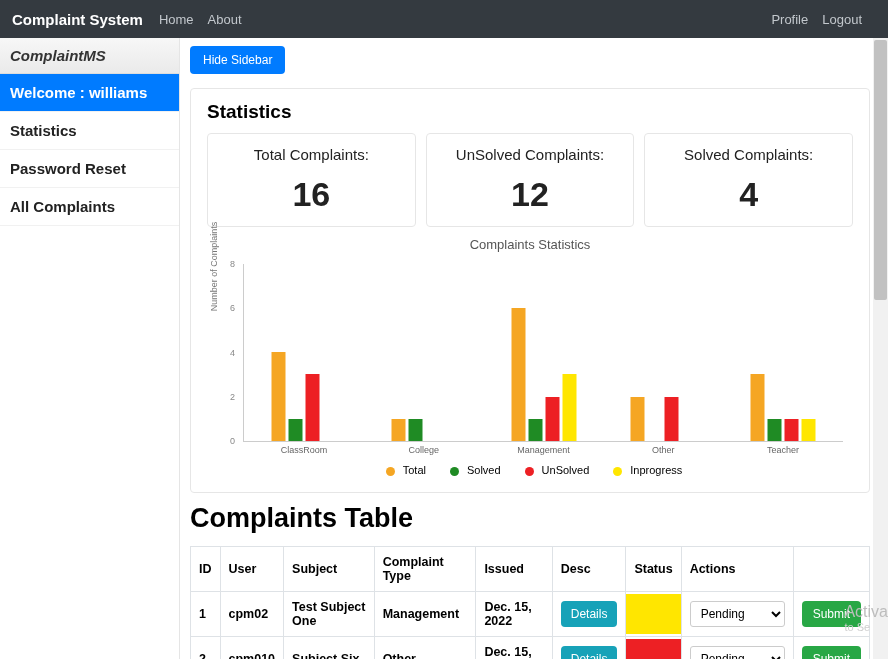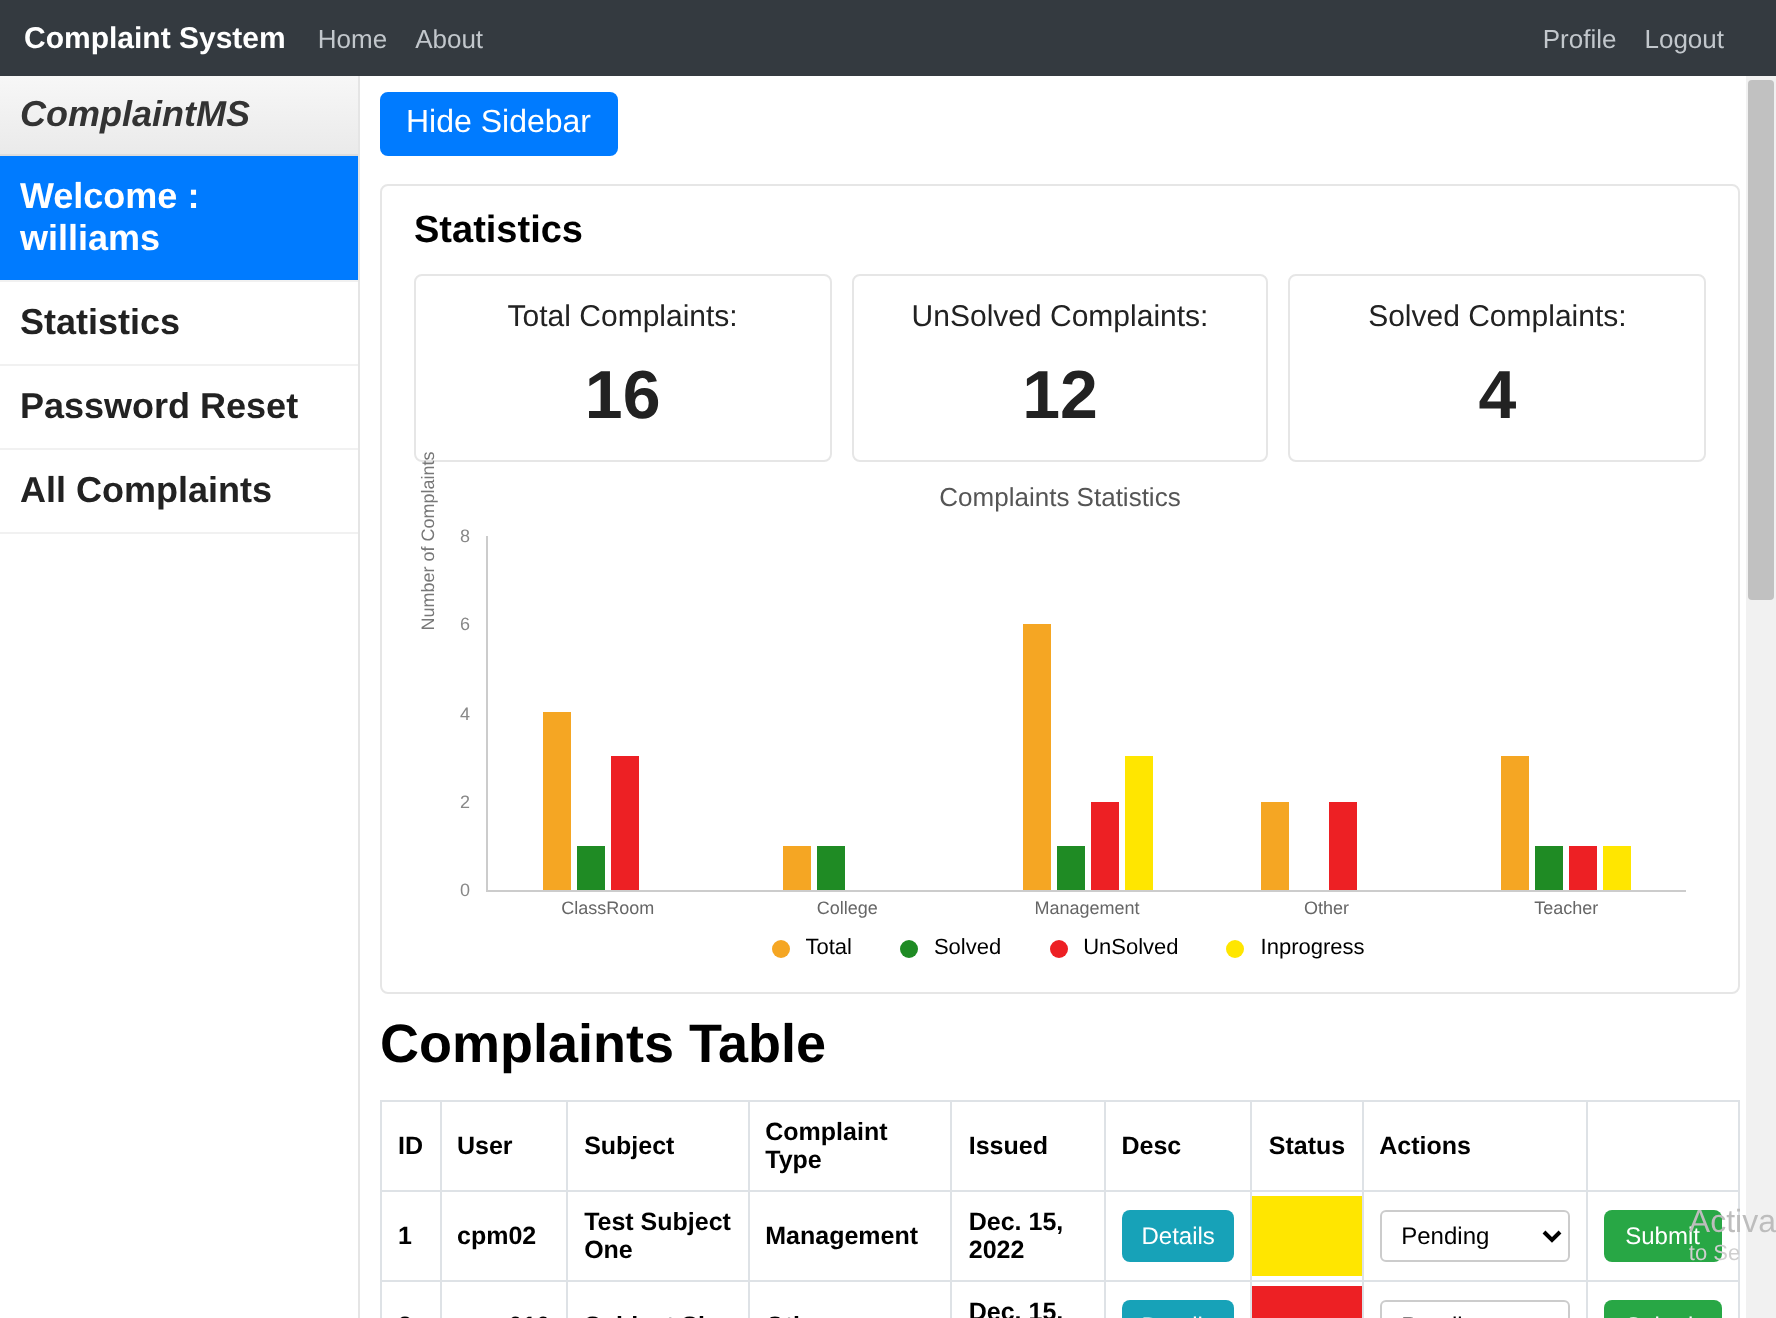--- a/index.html
+++ b/index.html
@@ -5,27 +5,27 @@
   * { box-sizing: border-box; margin: 0; padding: 0; }
   body { font-family: -apple-system, BlinkMacSystemFont, "Segoe UI", Arial, sans-serif; background: #fff; width: 888px; height: 659px; overflow: hidden; position: relative; }
   
   .topnav { background: #343a40; height: 38px; display: flex; align-items: center; padding: 0 12px; color: #fff; }
   .brand { font-weight: 700; font-size: 15px; margin-right: 16px; color:#fff; }
   .navlink { color: #c2c7cc; font-size: 13px; margin-right: 14px; cursor: pointer; }
   .navspacer { flex: 1; }
   
   .layout { display: flex; height: calc(100% - 38px); }
   
-  .sidebar { width: 180px; background: #fff; border-right: 1px solid #e5e5e5; font-size: 18px; font-weight: 600; }
+  .sidebar { width: 180px; background: #fff; border-right: 1px solid #e5e5e5; font-size: 15px; font-weight: 600; }
   .sidebar-head { background: linear-gradient(#f7f7f7,#eaeaea); padding: 9px 10px; font-style: italic; color:#333; border-bottom:1px solid #ddd; }
   .side-item { padding: 10px 10px; border-bottom: 1px solid #f1f1f1; cursor: pointer; color:#222; }
   .side-item.active { background: #007bff; color: #fff; }
   
   .content { flex: 1; padding: 8px 18px 0 10px; overflow-y: auto; }
-  .hide-btn { background: #007bff; color:#fff; border:none; border-radius:4px; padding:7px 13px; font-size:16px; cursor:pointer; margin-bottom:14px; }
+  .hide-btn { background: #007bff; color:#fff; border:none; border-radius:4px; padding:7px 13px; font-size:12px; cursor:pointer; margin-bottom:14px; }
   
   .panel { border:1px solid #e6e6e6; border-radius:4px; padding:12px 16px 16px; margin-bottom:10px; }
   .panel h2 { font-size:19px; font-weight:700; margin-bottom:10px; }
   
   .cards { display:flex; gap:10px; }
   .card { flex:1; border:1px solid #e6e6e6; border-radius:4px; padding:12px 8px; text-align:center; }
   .card-title { font-size:15px; margin-bottom:12px; color:#222; }
   .card-value { font-size:34px; font-weight:700; color:#222; }
   
   .chart-wrap { margin-top:10px; }

